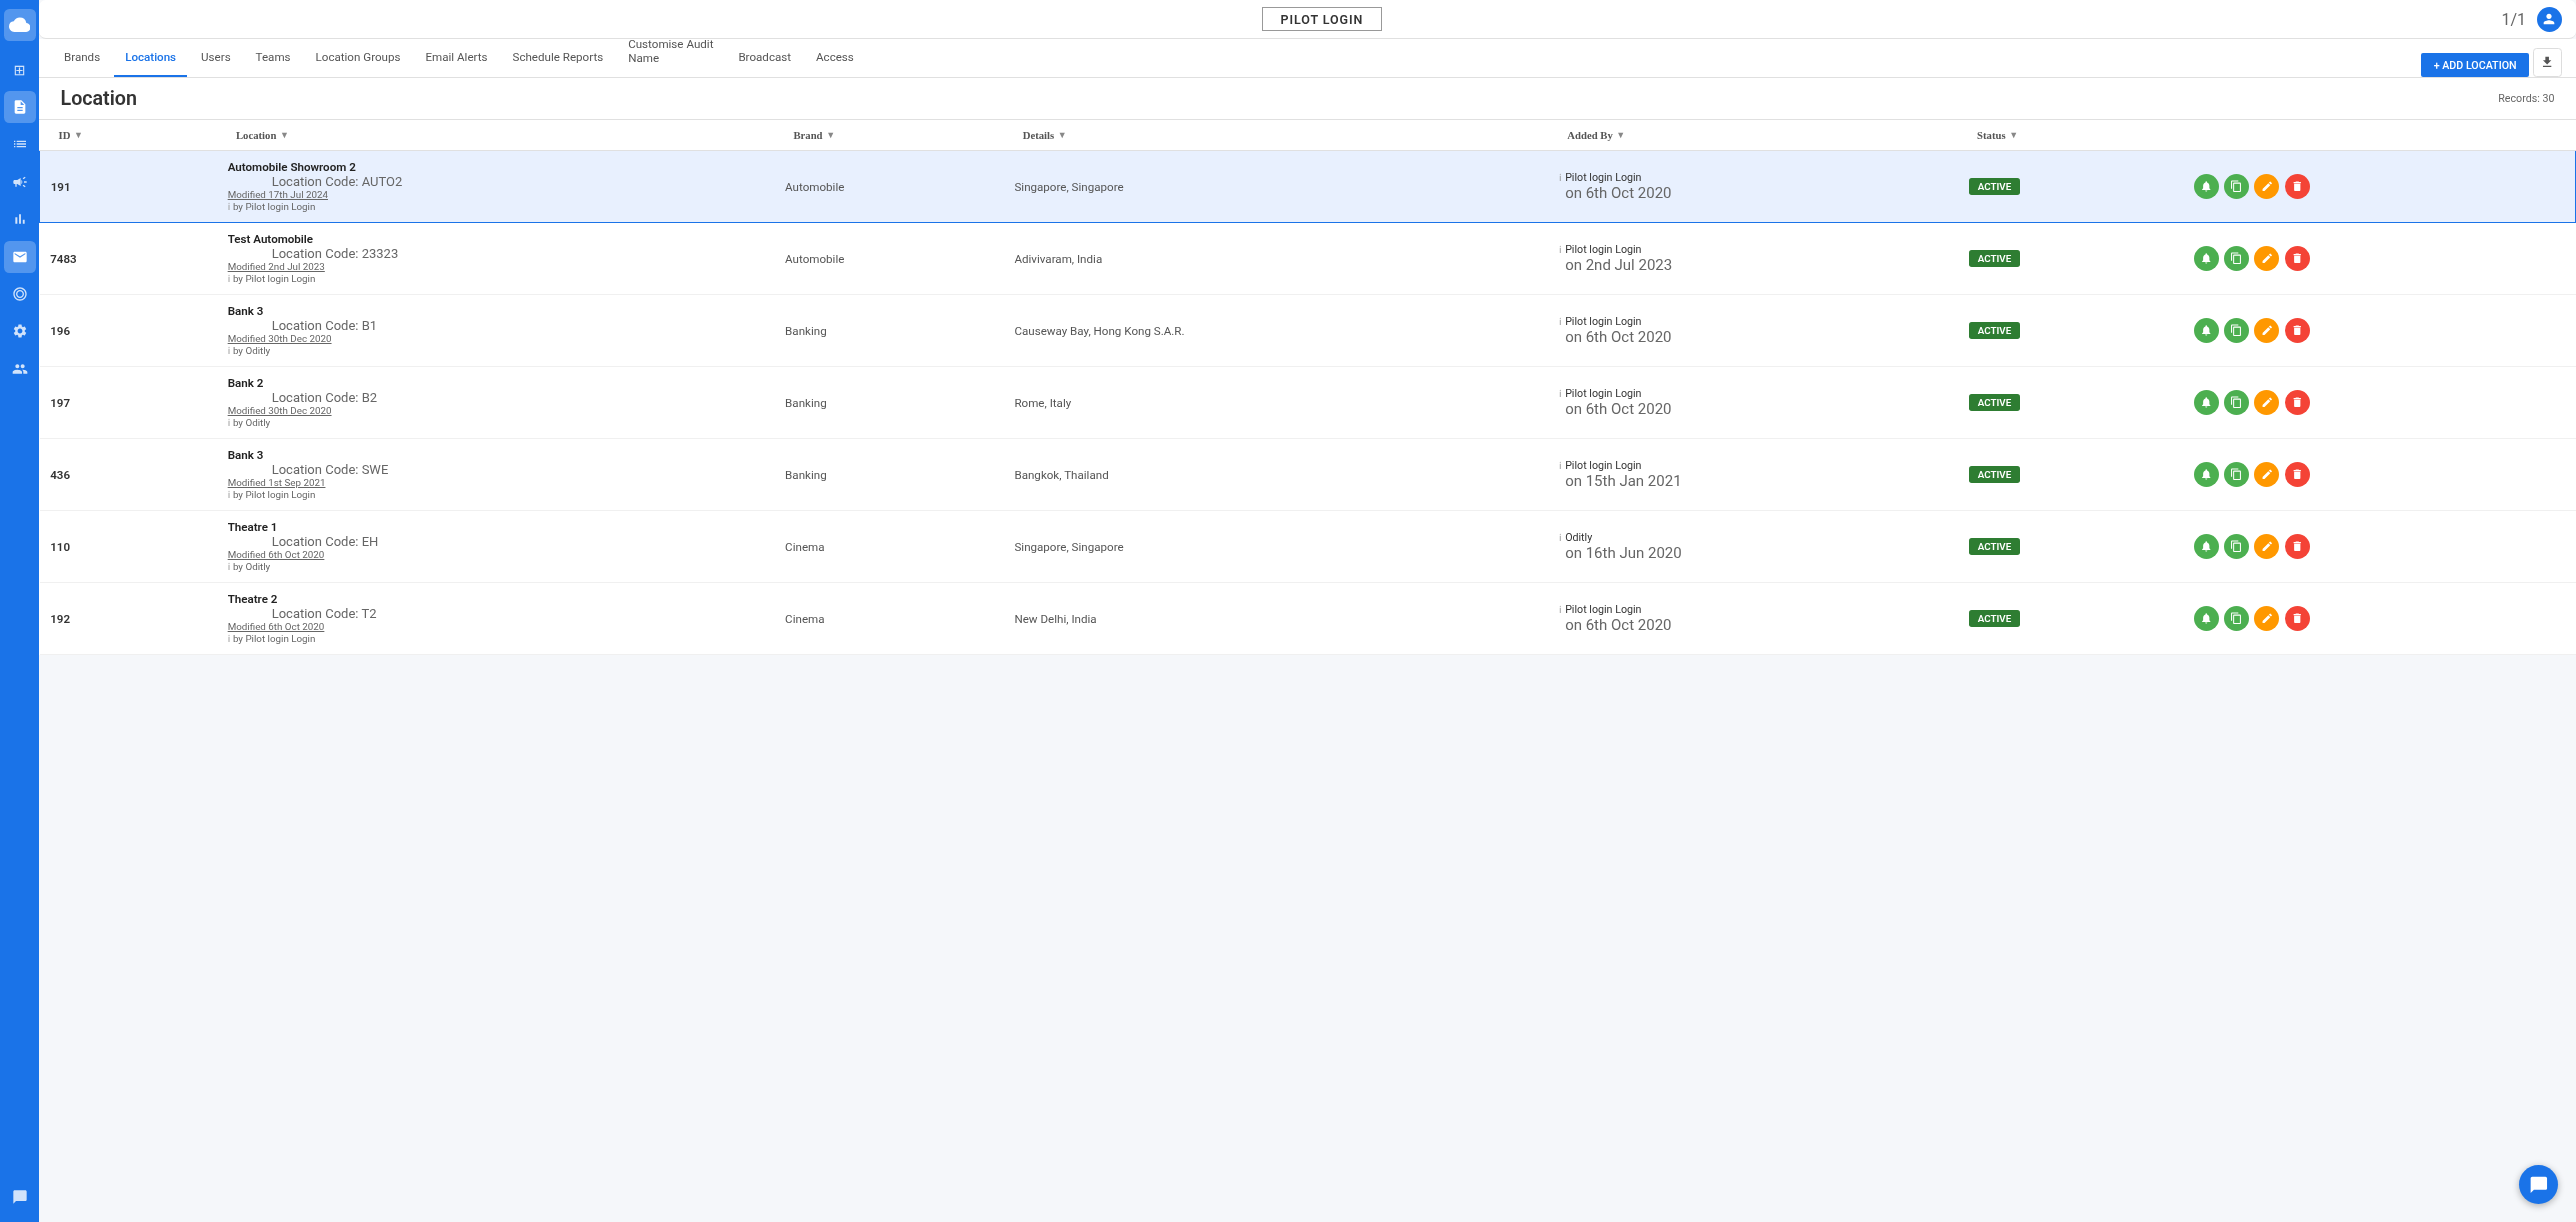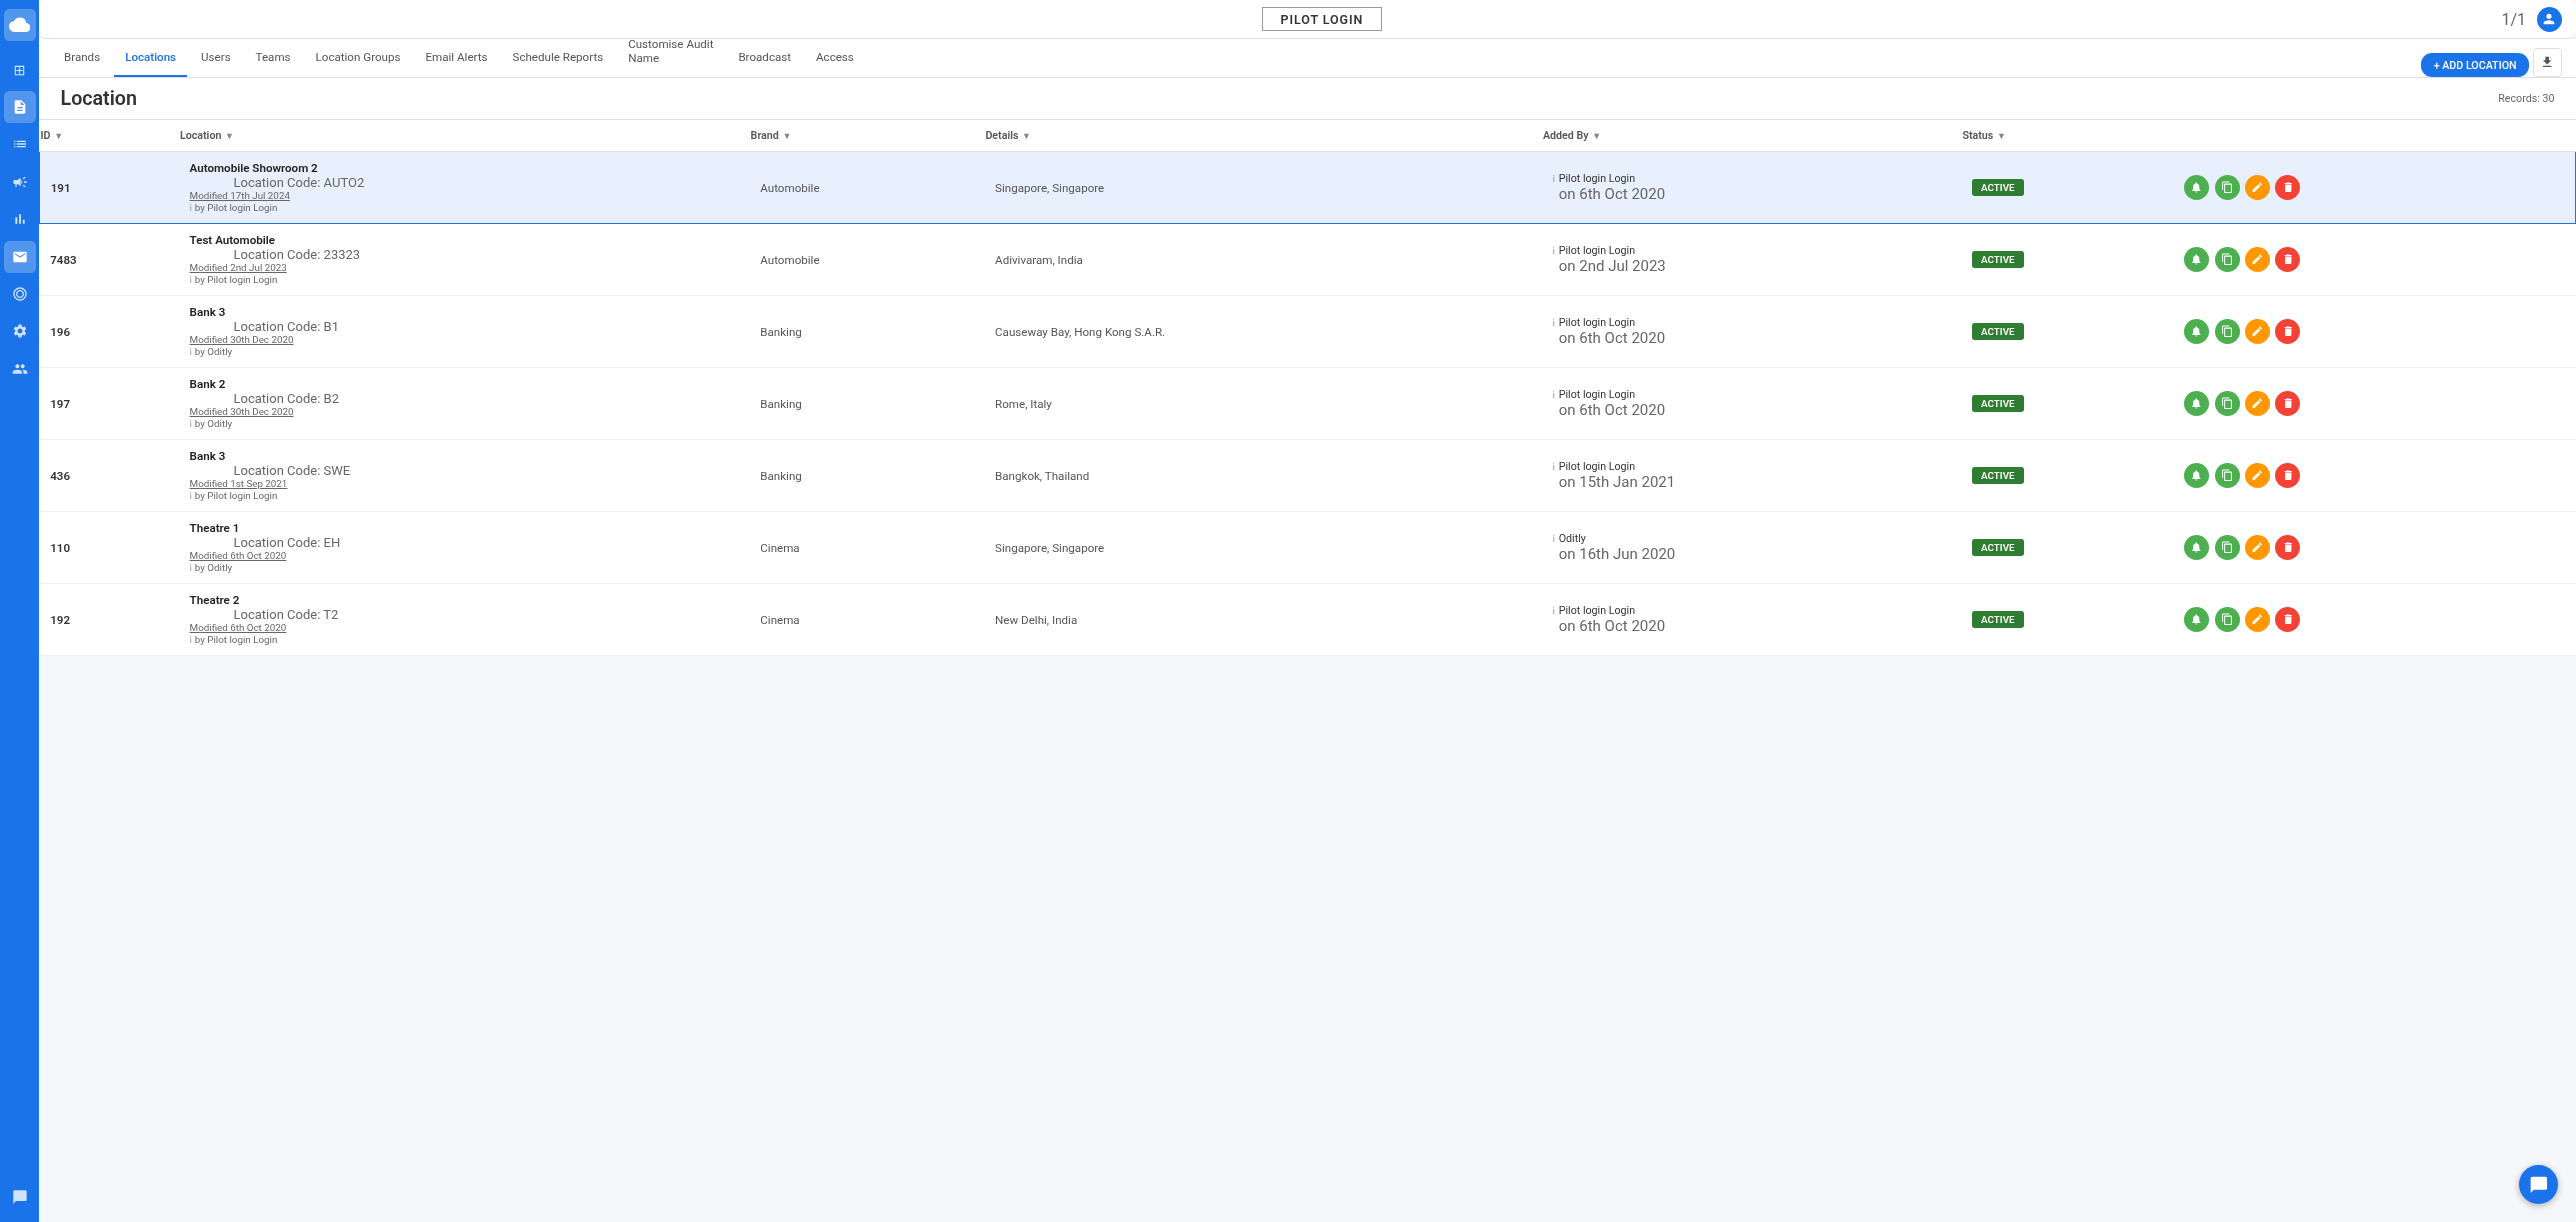--- a/index.html
+++ b/index.html
@@ -28,21 +28,21 @@
     .nav-tab-multi { display: flex; flex-direction: column; align-items: flex-start; line-height: 1.2; }
 
     
     .content-header { background: #fff; padding: 9px 21.5px; display: flex; align-items: center; justify-content: space-between; border-bottom: 0.9px solid #e0e0e0; flex-shrink: 0; }
     .content-title { font-size: 19.7px; font-weight: 600; color: #333; }
     .btn-add { background: #1a73e8; color: #fff; border: none; padding: 7.2px 14.3px; border-radius: 3.6px; font-size: 11.6px; cursor: pointer; font-weight: 500; display: flex; align-items: center; gap: 5.4px; }
     .btn-download { width: 29px; height: 29px; border: 0.9px solid #ddd; border-radius: 3.6px; background: #fff; display: flex; align-items: center; justify-content: center; cursor: pointer; color: #555; }
     .records-count { font-size: 10.7px; color: #666; text-align: right; }
     table { width: 100%; border-collapse: collapse; background: #fff; }
     thead tr { background: #fff; border-bottom: 1.8px solid #e0e0e0; }
-    th { padding: 9px 1px; text-align: left; font-size: 10.7px; font-weight: 600; color: #555; white-space: nowrap; }
+    th { padding: 9px 19px; text-align: left; font-size: 10.7px; font-weight: 600; color: #555; white-space: nowrap; font-family: Liberation Serif, serif; }
     th .th-inner { display: flex; align-items: center; gap: 3.6px; cursor: pointer; }
     tbody tr { border-bottom: 0.9px solid #f0f0f0; }
     tbody tr.selected { background: #e8f0fe; border: 1.8px solid #1a73e8; }
     td { padding: 9px 10.7px; vertical-align: middle; }
     .id-cell { font-weight: 600; color: #333; font-size: 11.6px; }
     .location-name { font-weight: 600; color: #222; font-size: 11.6px; }
     .location-code { font-size: 13px; color: #666; margin-left: 44px; }
     .location-modified { font-size: 9.8px; color: #666; text-decoration: underline; }
     .location-by { font-size: 9.8px; color: #666; display: flex; align-items: center; gap: 2.7px; }
     .brand-cell { color: #555; }
@@ -146,21 +146,21 @@
     <div class="nav-tab">Location Groups</div>
     <div class="nav-tab">Email Alerts</div>
     <div class="nav-tab">Schedule Reports</div>
     <div class="nav-tab nav-tab-multi">
       <span>Customise Audit</span>
       <span>Name</span>
     </div>
     <div class="nav-tab">Broadcast</div>
     <div class="nav-tab">Access</div>
     <div style="flex:1;"></div>
-    <div class="btn-add" style="font-size:10.7px; padding:5.4px 12.5px; border-radius:11px; cursor:pointer; background:#1a73e8; color:#fff; border:none; display:flex; align-items:center;">+ ADD LOCATION</div>
+    <div class="btn-add" style="font-size:10.7px; padding:5.4px 12.5px; border-radius:2px; cursor:pointer; background:#1a73e8; color:#fff; border:none; display:flex; align-items:center;">+ ADD LOCATION</div>
     <div class="btn-download">
       <svg width="14.3" height="14.3" viewBox="0 0 24 24" fill="#555">
           <path d="M19 9h-4V3H9v6H5l7 7 7-7zM5 18v2h14v-2H5z"></path>
         </svg>
     </div>
   </div>
 
   <div class="content-header">
     <div class="content-title">Location</div>
     <div class="records-count">Records: 30</div>

